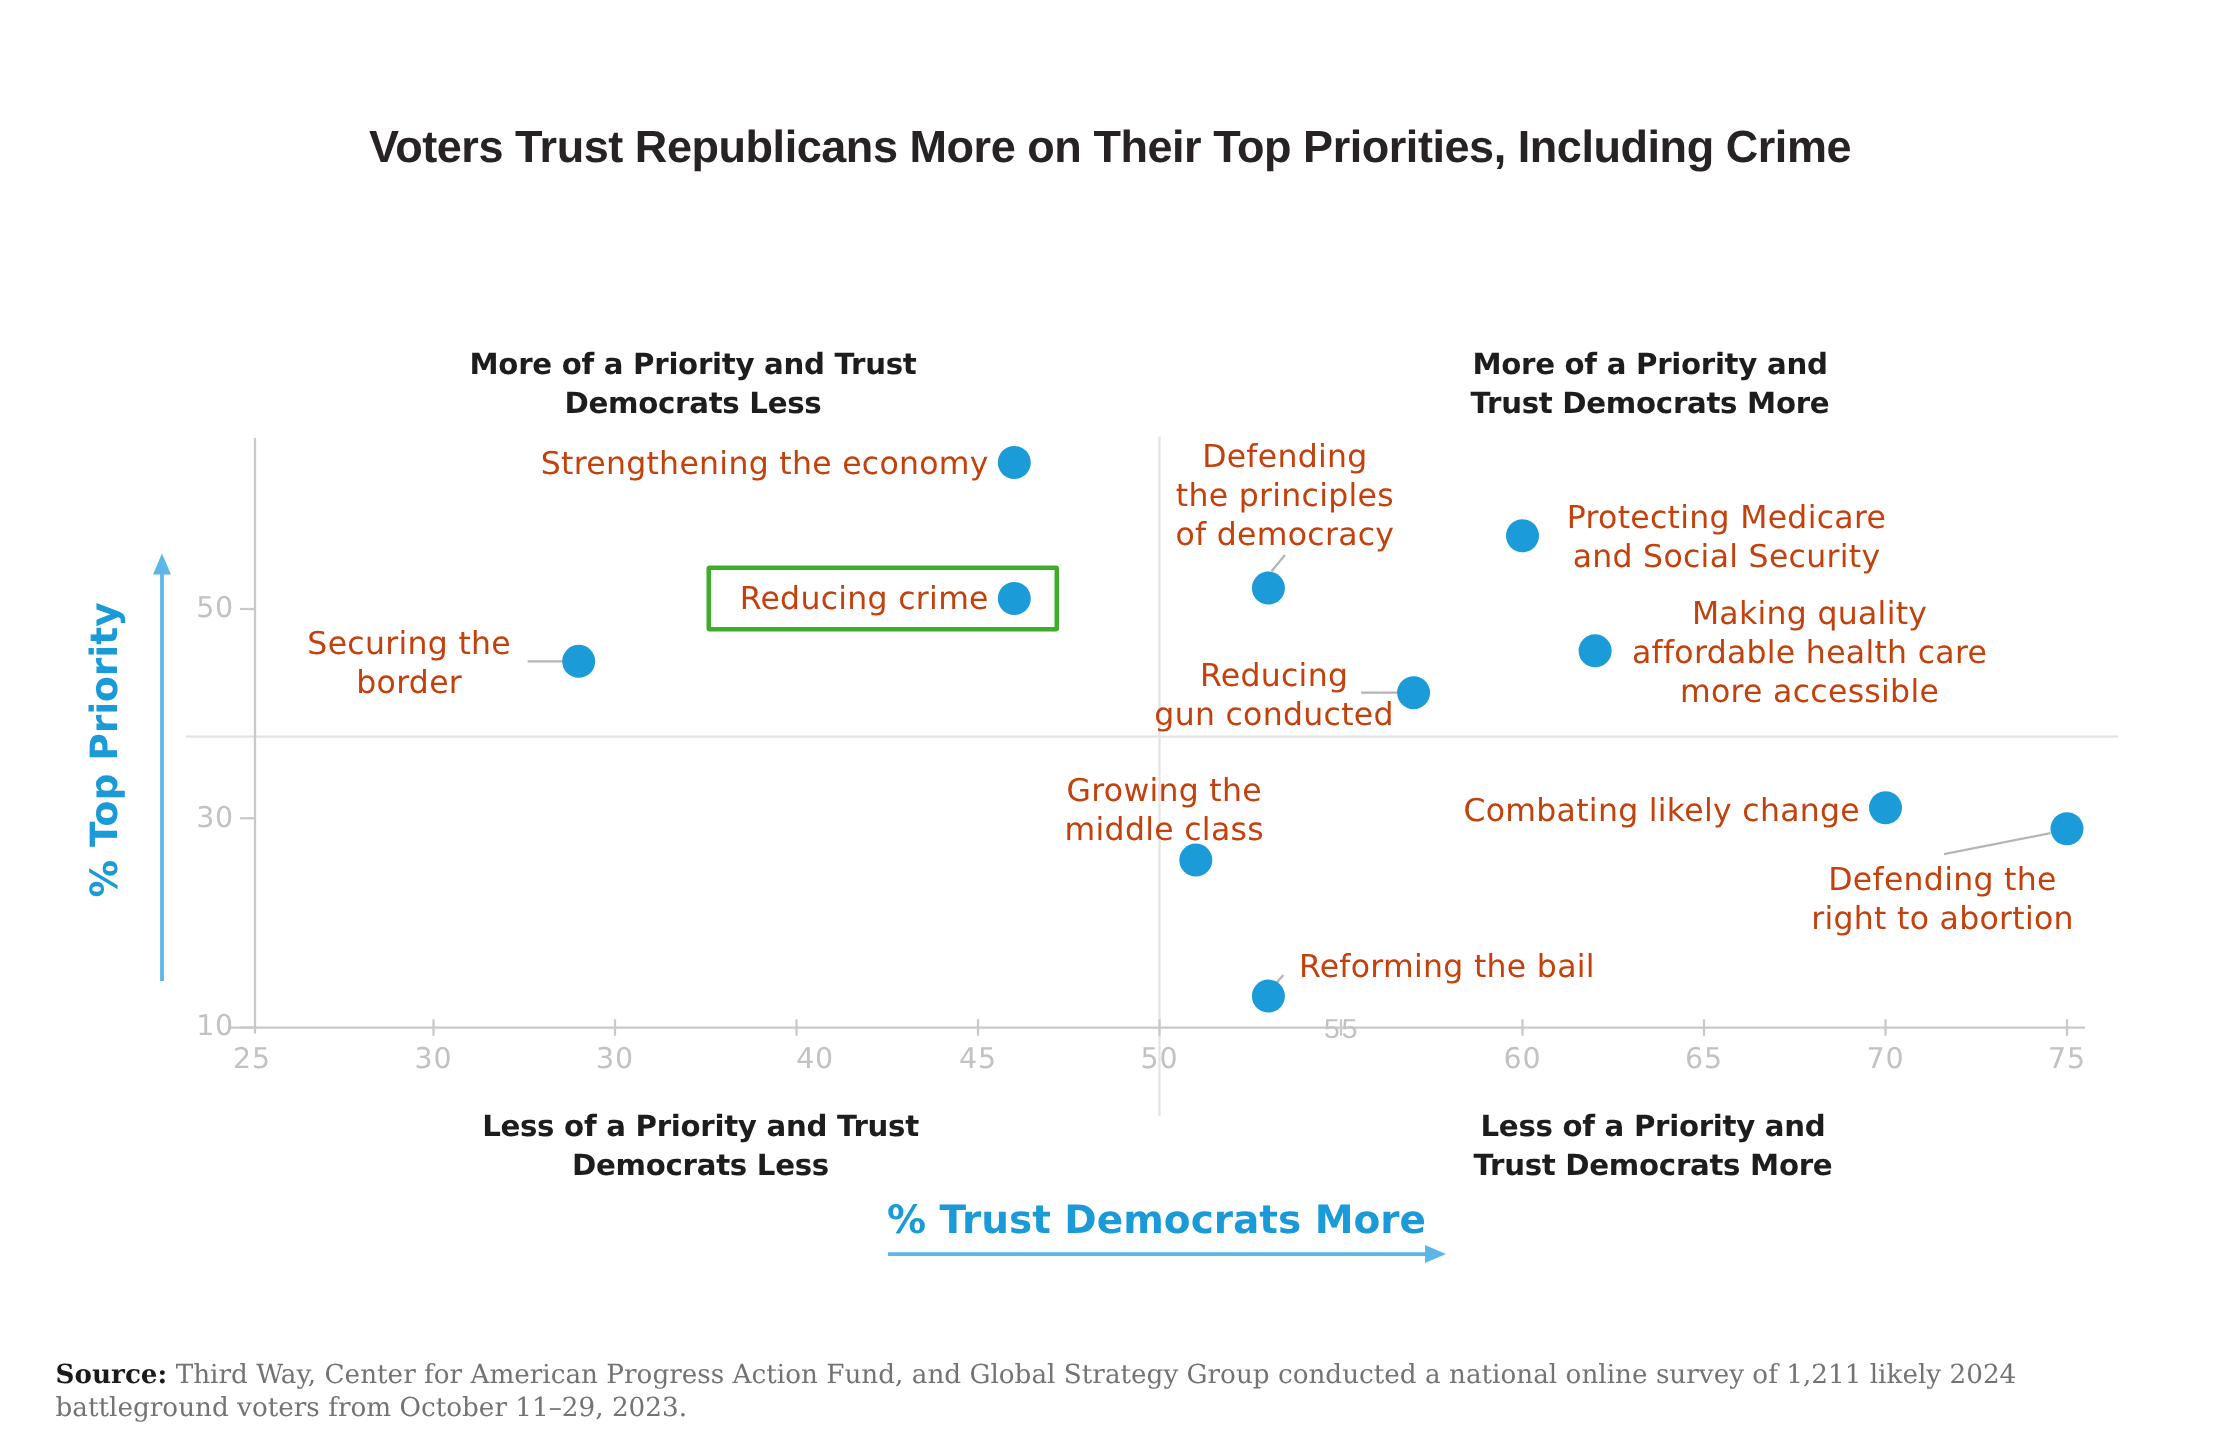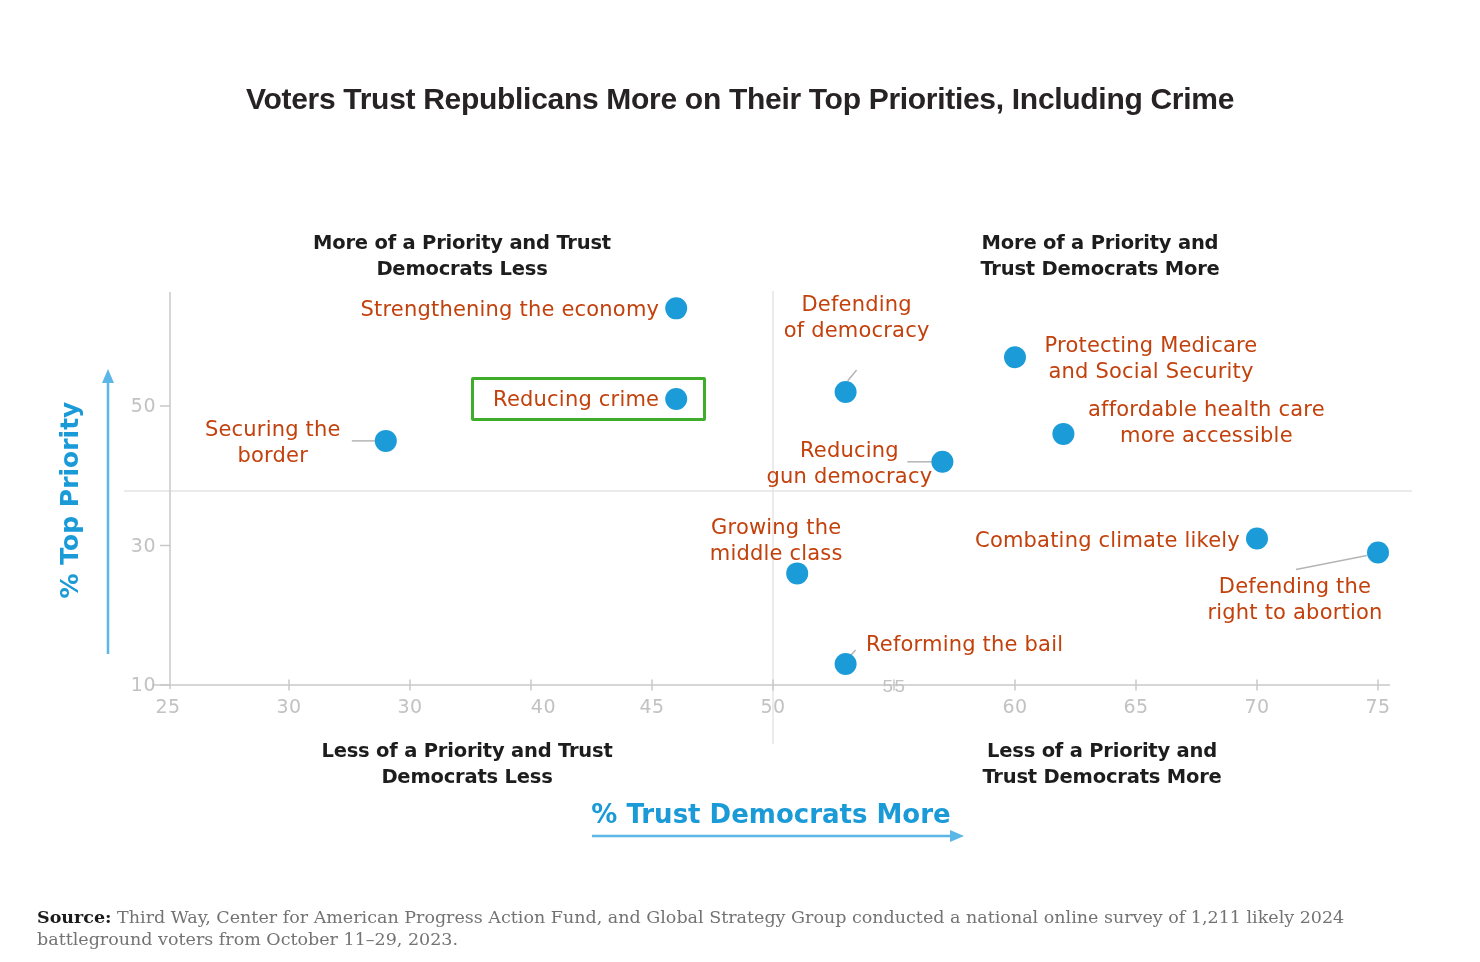--- a/index.html
+++ b/index.html
@@ -135,40 +135,42 @@
       <div class="highlight-box" style="left: 471.2px; top: 377.025px; border-color: rgb(62, 174, 42);"></div>
       <div class="point-label" style="right: 820.8px; top: 386.025px; text-align: right; white-space: nowrap;">
         <div>Reducing crime</div>
       </div>
       <div class="point-label" style="left: 82.8px; width: 380px; top: 415.875px; text-align: center;">
         <div>Securing the</div>
         <div>border</div>
       </div>
       <div class="point-label" style="left: 666.6px; width: 380px; top: 291.05px; text-align: center;">
         <div>Defending</div>
+        <div>the principles</div>
         <div>of democracy</div>
       </div>
       <div class="point-label" style="left: 961px; width: 380px; top: 332.175px; text-align: center;">
         <div>Protecting Medicare</div>
         <div>and Social Security</div>
       </div>
       <div class="point-label" style="left: 1016.4px; width: 380px; top: 395.9px; text-align: center;">
+        <div>Making quality</div>
         <div>affordable health care</div>
         <div>more accessible</div>
       </div>
       <div class="point-label" style="left: 659.4px; width: 380px; top: 436.8px; text-align: center;">
         <div>Reducing</div>
-        <div>gun democracy</div>
+        <div>gun conducted</div>
       </div>
       <div class="point-label" style="left: 586.2px; width: 380px; top: 514.4px; text-align: center;">
         <div>Growing the</div>
         <div>middle class</div>
       </div>
       <div class="point-label" style="right: 240px; top: 526.525px; text-align: right; white-space: nowrap;">
-        <div>Combating climate likely</div>
+        <div>Combating likely change</div>
       </div>
       <div class="point-label" style="left: 1105px; width: 380px; top: 573.475px; text-align: center;">
         <div>Defending the</div>
         <div>right to abortion</div>
       </div>
       <div class="point-label" style="left: 774.6px; width: 380px; top: 631.075px; text-align: center;">
         <div>Reforming the bail</div>
       </div>
     </div>
 

